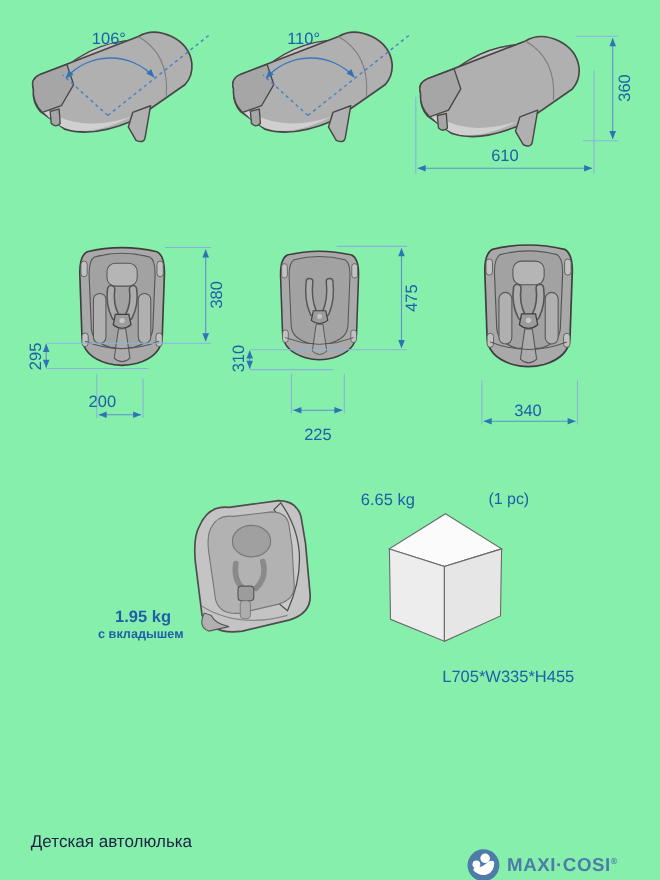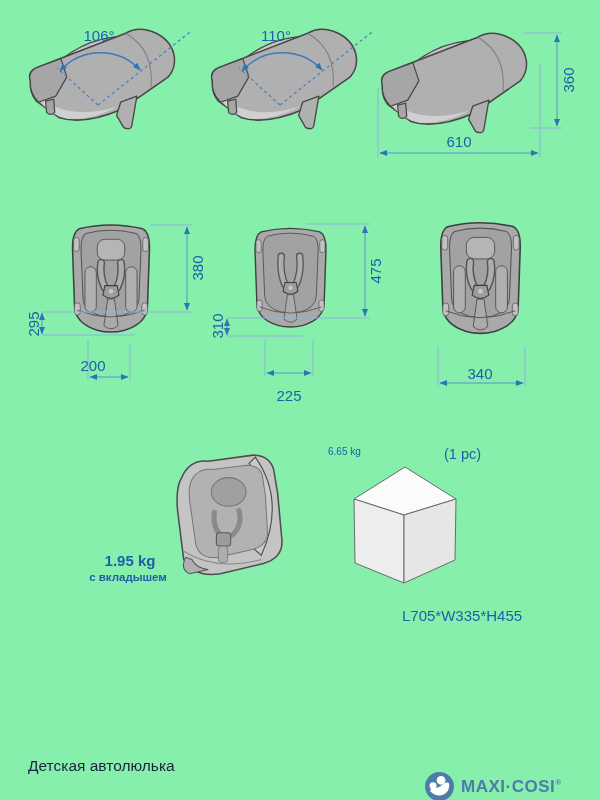--- a/index.html
+++ b/index.html
@@ -199,21 +199,21 @@
 
   <span class="dimlabel rot" style="left:375px;top:271px;">475</span>
   <span class="dimlabel rot" style="left:217px;top:326px;">310</span>
   <span class="dimlabel" style="left:264px;top:356px;width:50px;margin-top:32px;">225</span>
 
   <span class="dimlabel" style="left:455px;top:366px;width:50px;">340</span>
 
   <span class="dimlabel" style="left:95px;top:553px;width:70px;font-weight:600;">1.95 kg</span>
   <span class="dimlabel" style="left:88px;top:572px;width:80px;font-size:11.5px;font-weight:600;">с вкладышем</span>
 
-  <span class="dimlabel" style="left:328px;top:447px;text-align:left;font-size:10px;">6.65 kg</span>
+  <span class="dimlabel" style="left:328px;top:447px;text-align:left;font-size:15px;">6.65 kg</span>
   <span class="dimlabel" style="left:444px;top:447px;text-align:left;font-size:14.5px;">(1 pc)</span>
   <span class="dimlabel" style="left:354px;top:608px;text-align:left;margin-left:48px;">L705*W335*H455</span>
 
   <span class="footer-cat">Детская автолюлька</span>
 
   <div class="logo-wrap">
     <svg width="31" height="31" viewBox="0 0 30 30">
       <circle cx="15" cy="15" r="14" fill="#4d7ca8"></circle>
       <circle cx="16.5" cy="9" r="4.2" fill="#ffffff"></circle>
       <circle cx="8.8" cy="14.2" r="3.4" fill="#ffffff"></circle>

